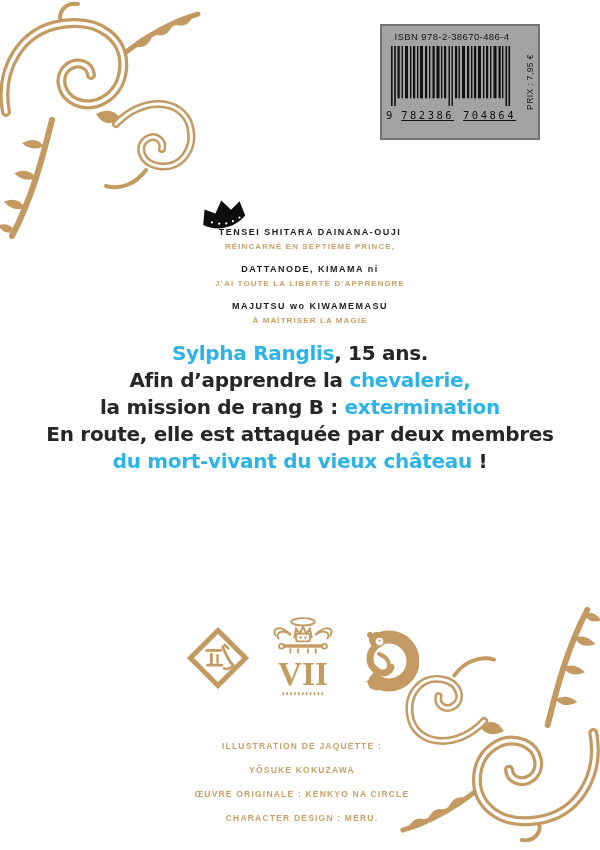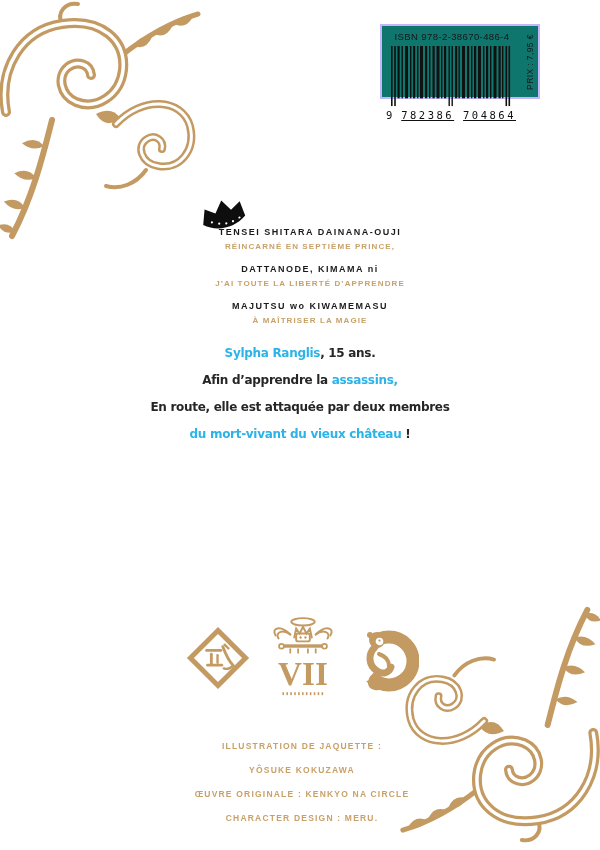--- a/index.html
+++ b/index.html
@@ -9,22 +9,22 @@
     font-family:"Liberation Sans", sans-serif;
   }
   .abs{position:absolute;}
 
   
   .flourish-tl{left:-4px;top:-6px;width:205px;height:250px;}
   .flourish-br{right:-4px;bottom:0px;width:205px;height:248px;transform:rotate(180deg);}
 
   
   .barcode-box{
-    left:380px;top:24px;width:160px;height:75px;
-    border:2px solid #c4b5fd;background:#0f766e;box-sizing:border-box;
+    left:380px;top:24px;width:160px;height:116px;
+    border:2px solid #737373;background:#a3a3a3;box-sizing:border-box;
   }
   .isbn-line{
     position:absolute;left:0;top:5px;width:140px;text-align:center;
     font-size:9.5px;letter-spacing:.4px;color:#161616;font-weight:400;
   }
   .bars{position:absolute;left:9px;top:20px;width:120px;height:62px;}
   .barcode-digits{
     position:absolute;left:2px;top:83px;width:134px;
     display:flex;justify-content:space-between;align-items:baseline;
     font-family:"DejaVu Sans Mono", monospace;
@@ -52,21 +52,21 @@
   }
   .french{
     font-size:8px;font-weight:700;letter-spacing:1.1px;color:#c8a169;
     line-height:12px;margin-top:2px;
   }
 
   
   .synopsis{
     left:0;top:340px;width:600px;text-align:center;
     font-family:"DejaVu Sans", sans-serif;
-    font-size:12px;font-weight:700;letter-spacing:-0.3px;line-height:27px;
+    font-size:20px;font-weight:700;letter-spacing:-0.3px;line-height:27px;
     color:#262626;
   }
   .cy{color:#2cb3e8;}
 
   
   .logos-row{
     left:0;top:615px;width:600px;display:flex;justify-content:center;
     align-items:center;gap:15px;transform:translateX(2px);
   }
   .logo-diamond-wrap{width:66px;height:66px;position:relative;flex:0 0 auto;}
@@ -178,21 +178,22 @@
     <div class="french">J’AI TOUTE LA LIBERTÉ D’APPRENDRE</div>
   </div>
   <div class="title-group">
     <div class="romaji">MAJUTSU wo KIWAMEMASU</div>
     <div class="french">À MAÎTRISER LA MAGIE</div>
   </div>
 </div>
 
 <div class="abs synopsis">
   <div><span class="cy">Sylpha Ranglis</span><span>, 15 ans.</span></div>
-  <div><span>Afin d’apprendre la </span><span class="cy">assassins,</span></div>
+  <div><span>Afin d’apprendre la </span><span class="cy">chevalerie,</span></div>
+  <div><span>la mission de rang B : </span><span class="cy">extermination</span></div>
   <div><span>En route, elle est attaquée par deux membres</span></div>
   <div><span class="cy">du mort-vivant du vieux château</span><span> !</span></div>
 </div>
 
 <div class="abs logos-row">
 
   <div class="logo-diamond-wrap">
     <div class="logo-diamond-border"></div>
     <svg class="logo-diamond-kanji" viewBox="0 0 40 40" xmlns="http://www.w3.org/2000/svg">
       <g stroke="#c49a63" fill="none" stroke-linecap="round">

